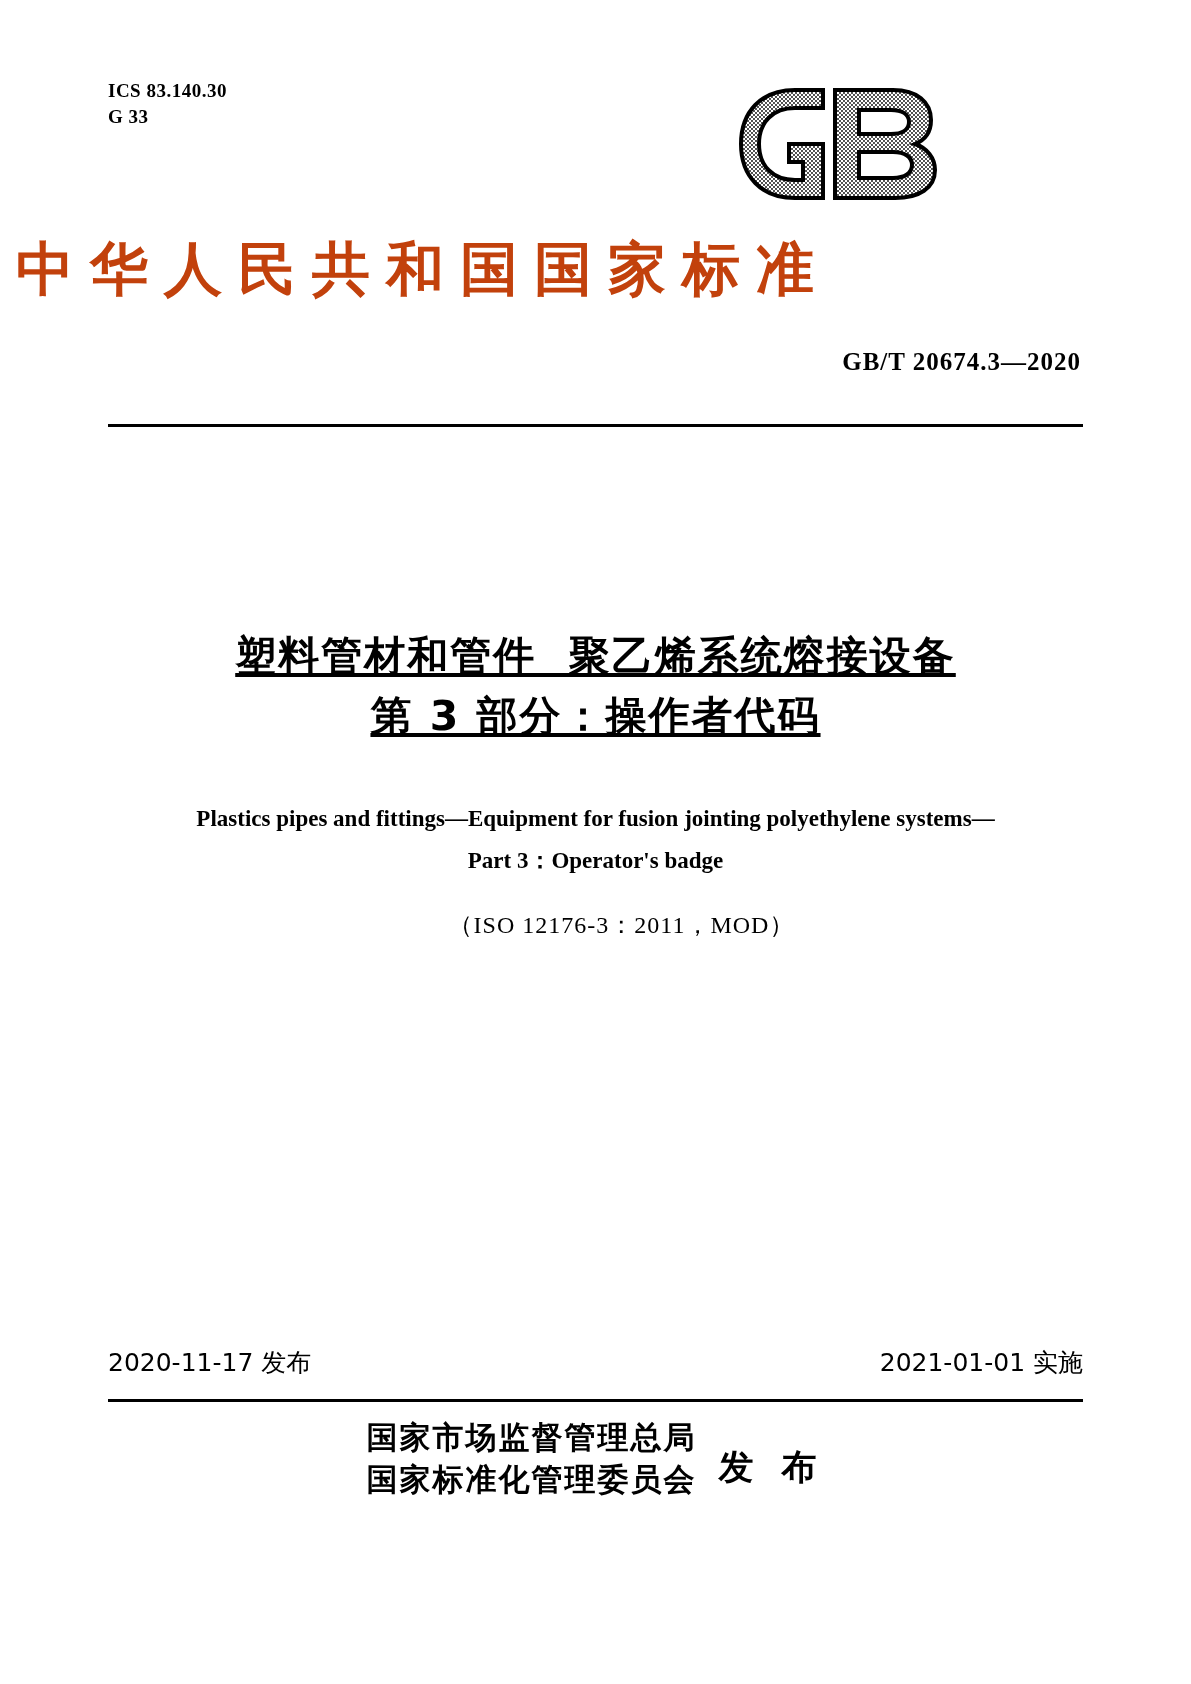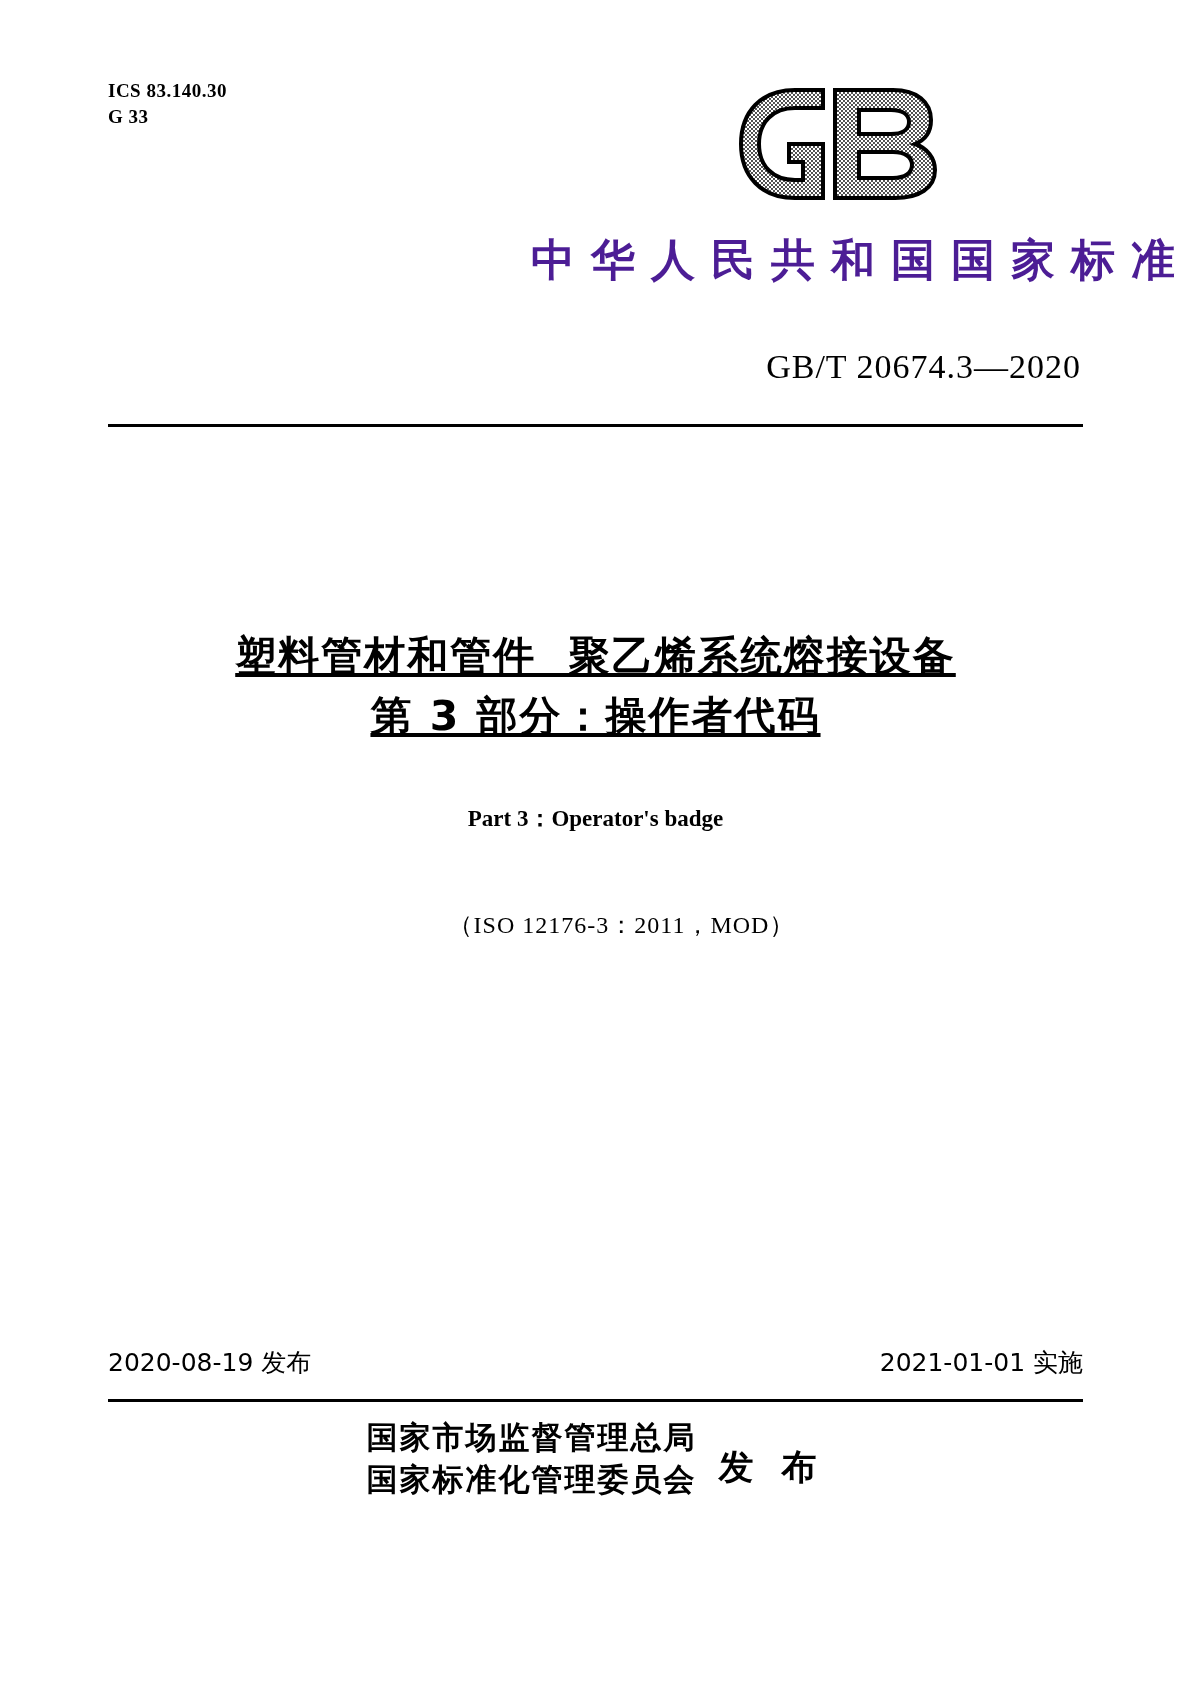--- a/index.html
+++ b/index.html
@@ -49,37 +49,37 @@
   .gb-emblem svg {
     display: block;
   }
 
   
   .national-title {
     position: absolute;
     left: 0;
     top: 215px;
     width: 1191px;
-    text-align: right;
+    text-align: left;
     font-family: "DejaVu Serif", serif;
     font-weight: bold;
-    font-size: 44px;
+    font-size: 58px;
     letter-spacing: 16px;
     text-indent: 16px;
-    color: #4c1d95;
+    color: #c2410c;
   }
 
   
   .std-number {
     position: absolute;
     right: 110px;
     top: 332px;
     font-family: "Liberation Serif", serif;
-    font-weight: normal;
-    font-size: 34px;
+    font-weight: bold;
+    font-size: 25px;
     letter-spacing: 1px;
   }
 
   
   .rule-top {
     position: absolute;
     left: 108px;
     top: 408px;
     width: 975px;
     height: 3px;
@@ -228,27 +228,28 @@
   <div class="std-number">GB/T 20674.3—2020</div>
 
   <div class="rule-top"></div>
 
   <div class="main-title">
     <span class="t-line">塑料管材和管件  聚乙烯系统熔接设备</span>
     <span class="t-line">第 3 部分：操作者代码</span>
   </div>
 
   <div class="eng-title">
+    <span class="e-line">Plastics pipes and fittings—Equipment for fusion jointing polyethylene systems—</span>
     <span class="e-line">Part 3：Operator's badge</span>
   </div>
 
   <div class="iso-ref">（ISO 12176-3：2011，MOD）</div>
 
   <div class="date-row">
-    <span class="date-left">2020-08-19 发布</span>
+    <span class="date-left">2020-11-17 发布</span>
     <span class="date-right">2021-01-01 实施</span>
   </div>
 
   <div class="rule-bottom"></div>
 
   <div class="publisher">
     <div class="publisher-names">
       <span>国家市场监督管理总局</span>
       <span>国家标准化管理委员会</span>
     </div>

